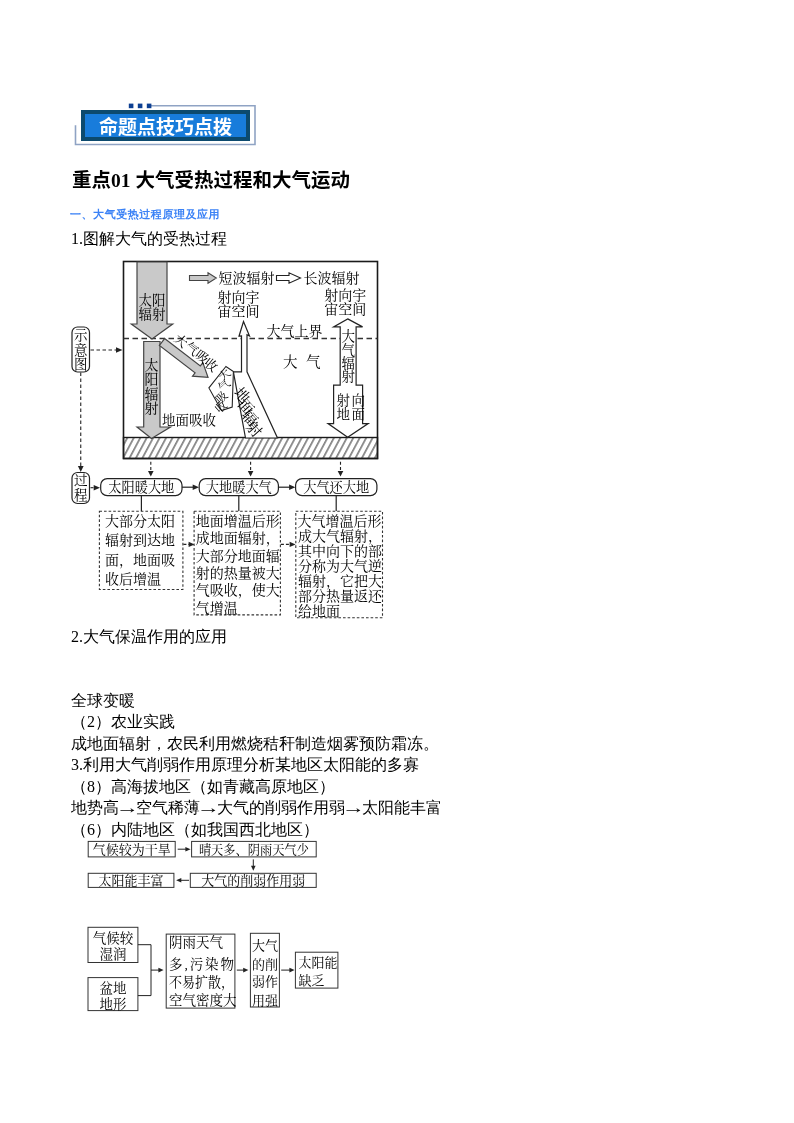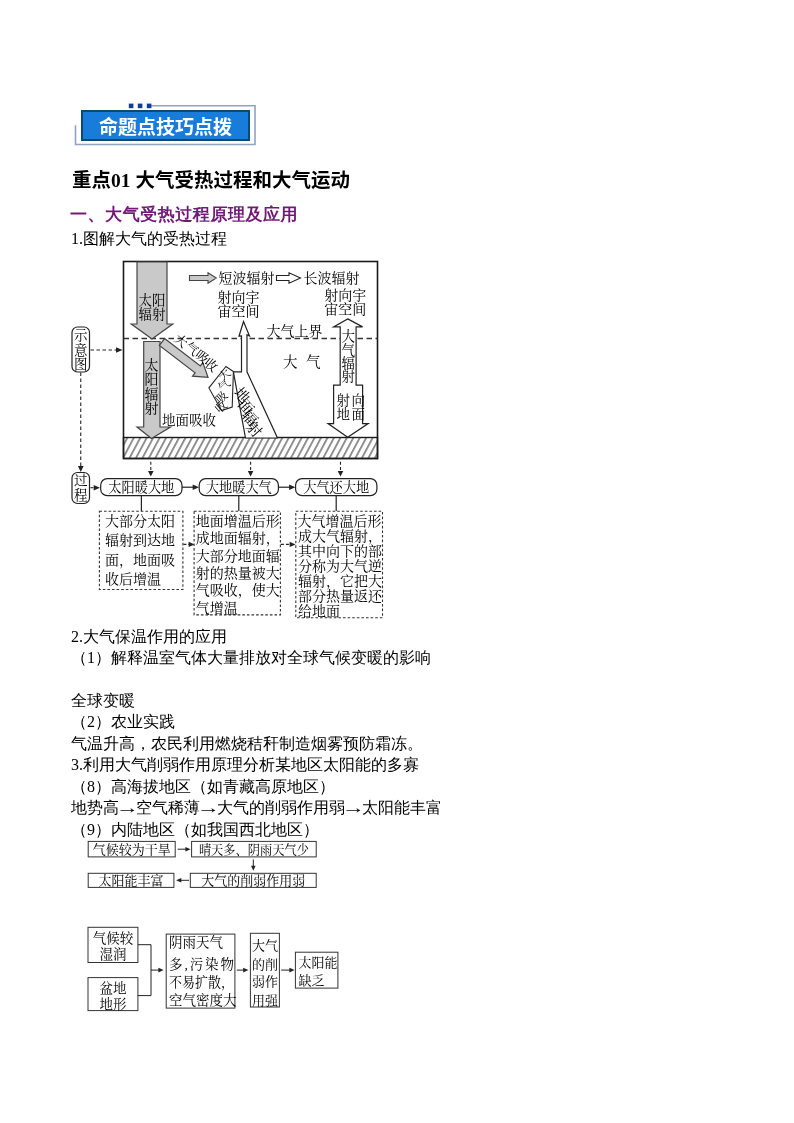--- a/index.html
+++ b/index.html
@@ -15,25 +15,25 @@
 <body>
 <div id="page">
 
 <svg class="abs" style="left:70px;top:98px" width="200" height="55" viewBox="0 0 200 55">
   <polyline points="80,7.8 185,7.8 185,46.5 5.5,46.5 5.5,27.3" fill="none" stroke="#8fa3c4" stroke-width="1.6"></polyline>
   <rect x="58.8" y="5.6" width="4.6" height="4.6" fill="#0d3f92"></rect>
   <rect x="67.8" y="5.6" width="4.6" height="4.6" fill="#0d3f92"></rect>
   <rect x="76.8" y="5.6" width="4.6" height="4.6" fill="#0d3f92"></rect>
 </svg>
 
-<div class="abs" style="left:81px;top:110px;width:169px;height:31px;background:#187cdb;border:2px solid #0c4a6e;box-sizing:border-box;display:flex;align-items:center;justify-content:center;font-family:'Liberation Sans','Noto Sans CJK SC',sans-serif;font-weight:bold;font-size:19px;color:#fff;">命题点技巧点拨</div>
+<div class="abs" style="left:81px;top:110px;width:169px;height:31px;background:#187cdb;border:4px solid #0c4a6e;box-sizing:border-box;display:flex;align-items:center;justify-content:center;font-family:'Liberation Sans','Noto Sans CJK SC',sans-serif;font-weight:bold;font-size:19px;color:#fff;">命题点技巧点拨</div>
 
 <div class="abs" style="left:72px;top:167.5px;font-family:'Liberation Sans','Noto Sans CJK SC',sans-serif;font-weight:bold;font-size:19.5px;line-height:24px;">重点<span style="font-family:'Liberation Serif',serif;margin-top:32px;">01 </span>大气受热过程和大气运动</div>
 
-<div class="abs" style="left:70px;top:204.5px;font-family:Liberation Sans, sans-serif;font-weight:bold;font-size:17px;line-height:20px;color:#701a75;letter-spacing:0.55px;">一、大气受热过程原理及应用</div>
+<div class="abs" style="left:70px;top:204.5px;font-family:Liberation Mono, monospace;font-weight:bold;font-size:11px;line-height:20px;color:#3b82f6;letter-spacing:0.55px;">一、大气受热过程原理及应用</div>
 
 <div class="bodyline" style="top:227.5px">1.图解大气的受热过程</div>
 
 <svg class="abs" style="left:60px;top:255px" width="335" height="370" viewBox="0 0 335 370">
   <defs>
     <pattern id="hatch" patternUnits="userSpaceOnUse" width="5.7" height="5.7" patternTransform="rotate(28)">
       <line x1="2.8" y1="-1" x2="2.8" y2="6.7" stroke="#333" stroke-width="1.05"></line>
     </pattern>
   </defs>
 
@@ -238,36 +238,35 @@
       <text x="238" y="315.8">分称为大气逆</text>
       <text x="238" y="330.9">辐射，它把大</text>
       <text x="238" y="346">部分热量返还</text>
       <text x="238" y="361.1">给地面</text>
     </g>
   </g>
 </svg>
 
 <div class="bodyline" style="top:625.5px">2.大气保温作用的应用</div>
 
-<div class="bodyline" style="top:647px">（1）解释温室气体大量排放对全球气候变暖的影响</div>
 
 
 <div class="bodyline" style="top:689.9px">全球变暖</div>
 
 <div class="bodyline" style="top:711.3px">（2）农业实践</div>
 
-<div class="bodyline" style="top:732.8px">气温升高，农民利用燃烧秸秆制造烟雾预防霜冻。</div>
+<div class="bodyline" style="top:732.8px">成地面辐射，农民利用燃烧秸秆制造烟雾预防霜冻。</div>
 
 <div class="bodyline" style="top:754.2px">3.利用大气削弱作用原理分析某地区太阳能的多寡</div>
 
 <div class="bodyline" style="top:775.7px">（8）高海拔地区（如青藏高原地区）</div>
 
 <div class="bodyline" style="top:797.1px">地势高<span class="ar">→</span>空气稀薄<span class="ar">→</span>大气的削弱作用弱<span class="ar">→</span>太阳能丰富</div>
 
-<div class="bodyline" style="top:818.6px">（9）内陆地区（如我国西北地区）</div>
+<div class="bodyline" style="top:818.6px">（6）内陆地区（如我国西北地区）</div>
 
 <svg class="abs" style="left:70px;top:840px" width="262" height="60" viewBox="0 0 262 60">
 
   <g>
     <rect x="18.2" y="1.4" width="87" height="15.5" fill="#fff" stroke="#333" stroke-width="1"></rect>
     <text x="61.7" y="14" font-size="13" text-anchor="middle">气候较为干旱</text>
   </g>
 
   <g>
     <line x1="107.7" y1="9.2" x2="118" y2="9.2" stroke="#222" stroke-width="1"></line>

